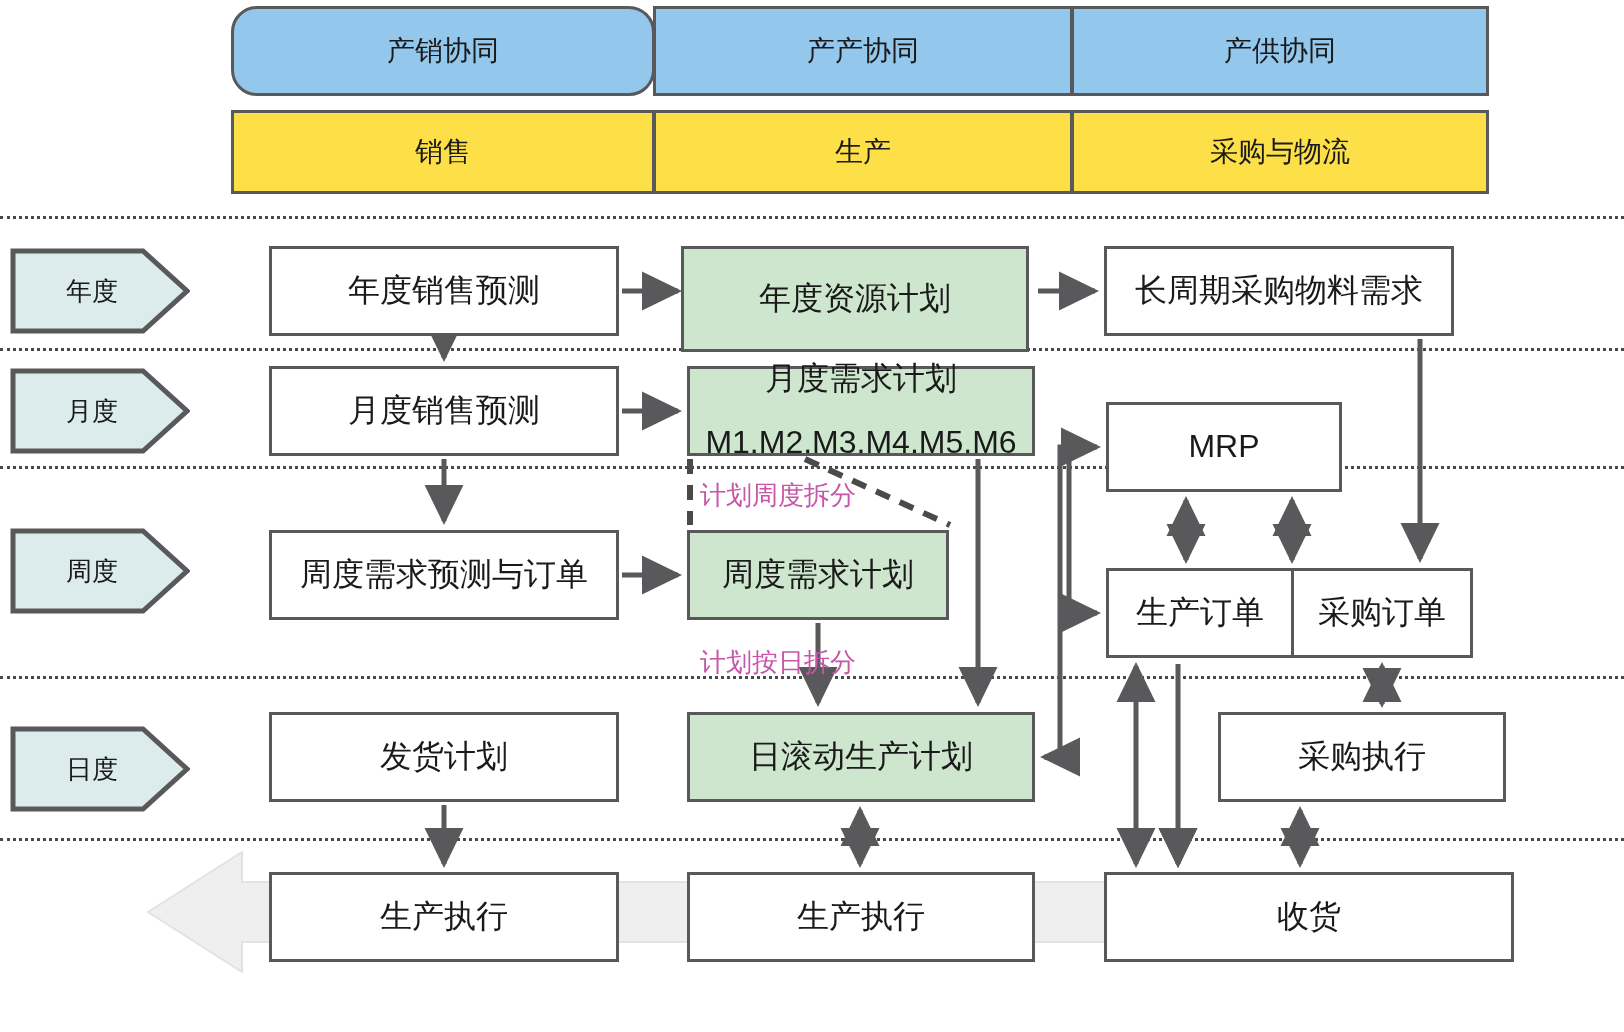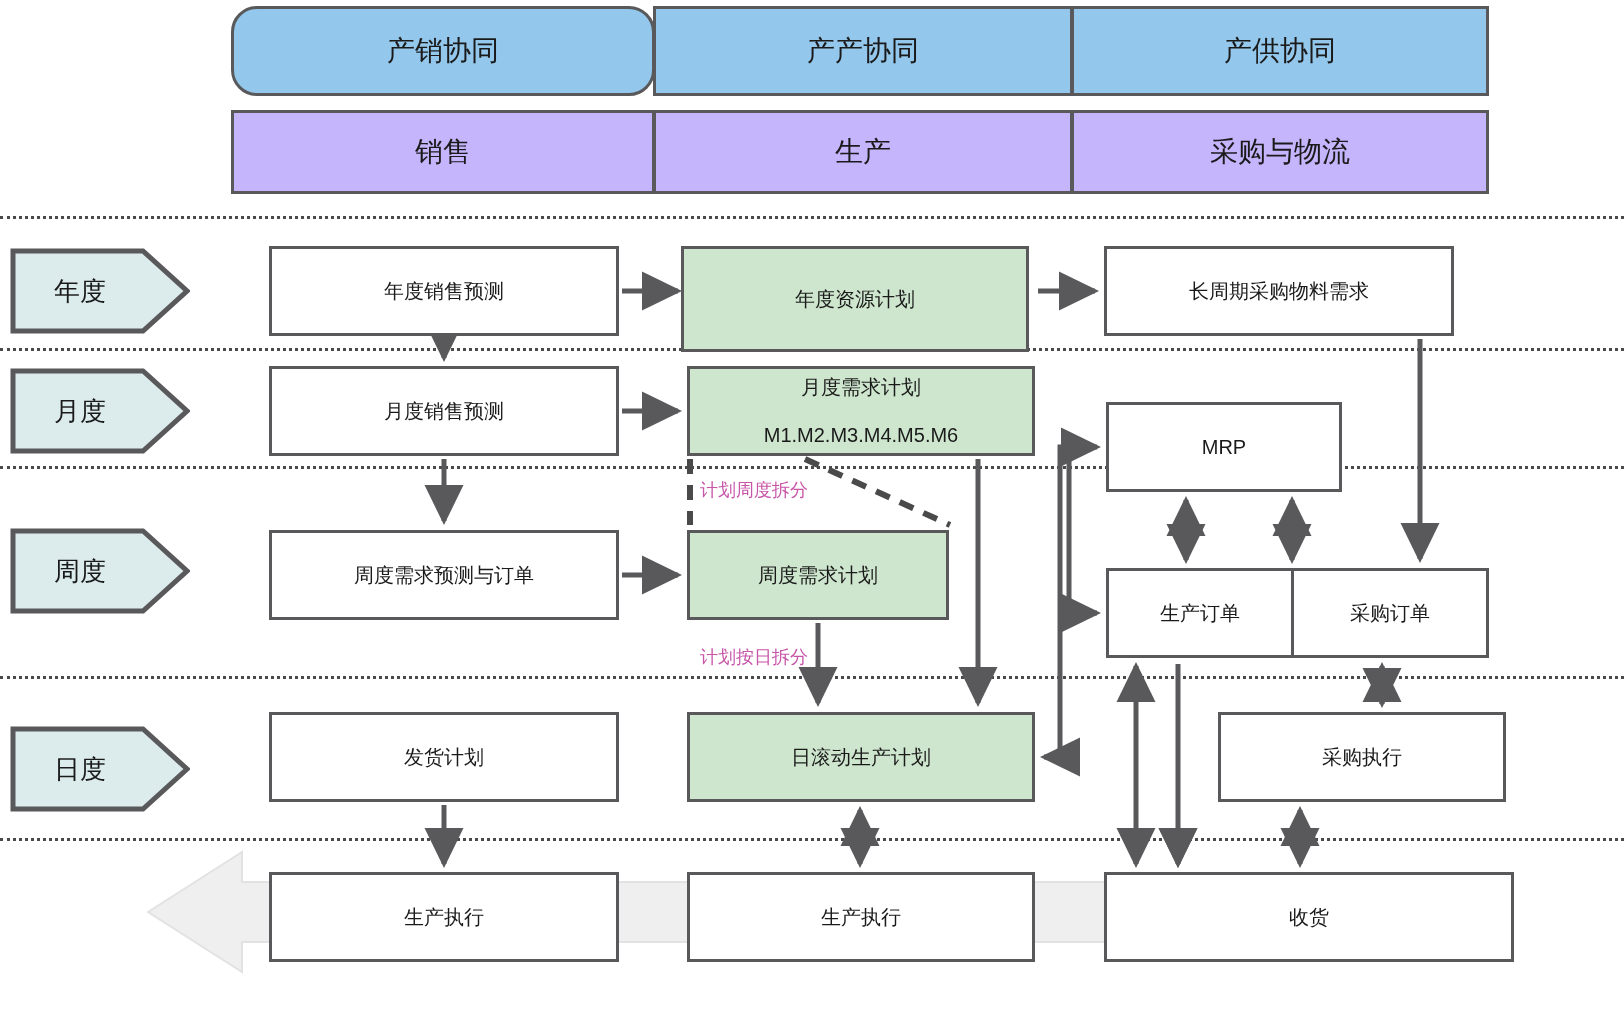--- a/index.html
+++ b/index.html
@@ -7,43 +7,43 @@
   #stage{position:relative;width:1624px;height:1032px;overflow:hidden;background:#fff;}
 
   
   .box{position:absolute;box-sizing:border-box;border:3px solid #59595B;
        display:flex;align-items:center;justify-content:center;text-align:center;
        color:#1a1a1a;background:#ffffff;line-height:1.3;z-index:5;}
   .box .ln{display:block;}
 
   
   .hdr-blue{background:#93C7EB;font-size:28px;}
-  .hdr-grey{background:#c4b5fd;font-size:28px;}
+  .hdr-grey{background:#fde047;font-size:28px;}
 
   
   .chev{position:absolute;display:flex;align-items:center;justify-content:flex-start;
         box-sizing:border-box;z-index:6;}
   .chev svg{position:absolute;left:0;top:0;}
-  .chev span{position:relative;z-index:2;font-size:26px;color:#1a1a1a;padding-left:44px;}
-
-  
-  .proc{font-size:20px;}
+  .chev span{position:relative;z-index:2;font-size:26px;color:#1a1a1a;padding-left:56px;}
+
+  
+  .proc{font-size:32px;}
   .proc.green{background:#CEE6CE;}
   .proc.white{background:#ffffff;}
 
   
   .sep{position:absolute;left:0;width:1624px;height:0;
        border-top:3px dotted #4a4a4a;z-index:3;}
 
   
   #connectors{position:absolute;left:0;top:0;width:1624px;height:1032px;z-index:4;}
   #bgarrow{position:absolute;left:0;top:0;width:1624px;height:1032px;z-index:1;}
 
   
-  .note{position:absolute;color:#C755A8;font-size:18px;z-index:7;white-space:nowrap;}
+  .note{position:absolute;color:#C755A8;font-size:26px;z-index:7;white-space:nowrap;}
 
   
   .two-line{flex-direction:column;gap:16px;}
   .two-line .ln{margin:3px 0;}
 </style>
 </head>
 <body>
 
 <div id="stage">
 
@@ -135,21 +135,21 @@
   </div>
 
   <div class="box proc green" style="left:687px;top:530px;width:262px;height:90px;">
     <span class="ln">周度需求计划</span>
   </div>
 
   <div class="box proc white" style="left:1106px;top:568px;width:188px;height:90px;">
     <span class="ln">生产订单</span>
   </div>
 
-  <div class="box proc white" style="left:1291px;top:568px;width:198px;height:90px;">
+  <div class="box proc white" style="left:1291px;top:568px;width:182px;height:90px;">
     <span class="ln">采购订单</span>
   </div>
 
   <div class="box proc white" style="left:269px;top:712px;width:350px;height:90px;">
     <span class="ln">发货计划</span>
   </div>
 
   <div class="box proc green" style="left:687px;top:712px;width:348px;height:90px;">
     <span class="ln">日滚动生产计划</span>
   </div>

